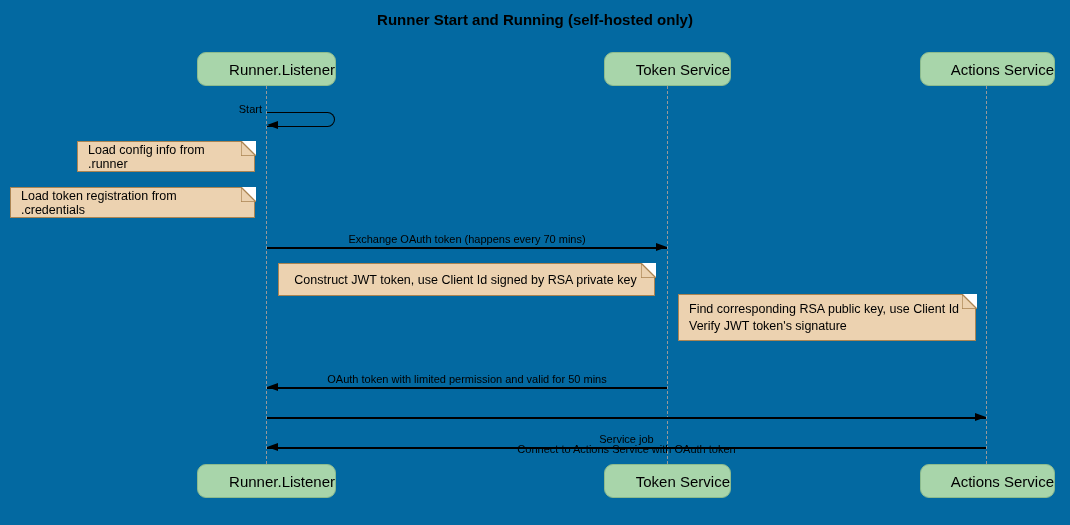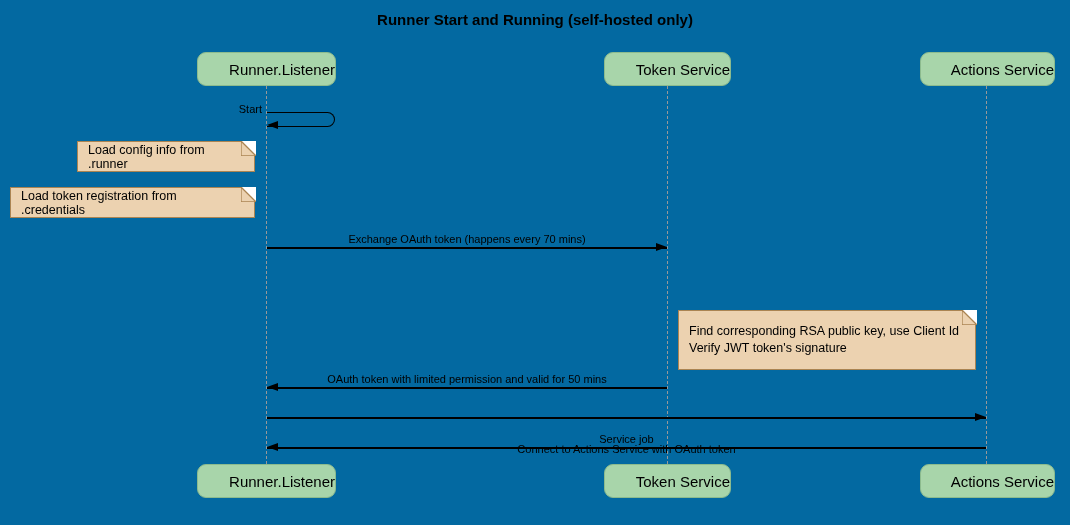--- a/index.html
+++ b/index.html
@@ -131,22 +131,29 @@
       <path d="M0,0 L15,0 L15,15 Z" fill="#ffffff"></path>
       <path d="M0,0 L15,15 L0,15 Z" fill="#ecd2b0" stroke="#aa8452" stroke-width="1.3"></path>
     </svg>
     <span>Load config info from .runner</span>
   </div>
 
   <div class="msg-label" style="left:267px; top:233px; width:400px;">Exchange OAuth token (happens every 70 mins)</div>
   <div class="msg-line" style="left:267px; top:247px; width:400px;"></div>
   <div class="arrow-right" style="left:656px; top:243px;"></div>
 
+  <div class="note" style="left:278px; top:263px; width:377px; height:33px;">
+    <svg class="fold" width="15" height="15" viewBox="0 0 15 15">
+      <path d="M0,0 L15,0 L15,15 Z" fill="#ffffff"></path>
+      <path d="M0,0 L15,15 L0,15 Z" fill="#ecd2b0" stroke="#aa8452" stroke-width="1.3"></path>
+    </svg>
+    <span>Construct JWT token, use Client Id signed by RSA private key</span>
+  </div>
 
-  <div class="note left-text" style="left:678px; top:310px; width:298px; height:60px;">
+  <div class="note left-text" style="left:678px; top:294px; width:298px; height:47px;">
     <svg class="fold" width="15" height="15" viewBox="0 0 15 15">
       <path d="M0,0 L15,0 L15,15 Z" fill="#ffffff"></path>
       <path d="M0,0 L15,15 L0,15 Z" fill="#ecd2b0" stroke="#aa8452" stroke-width="1.3"></path>
     </svg>
     <span>Find corresponding RSA public key, use Client Id
 Verify JWT token's signature</span>
   </div>
 
   <div class="msg-label" style="left:267px; top:373px; width:400px;">OAuth token with limited permission and valid for 50 mins</div>
   <div class="msg-line" style="left:267px; top:387px; width:400px;"></div>

